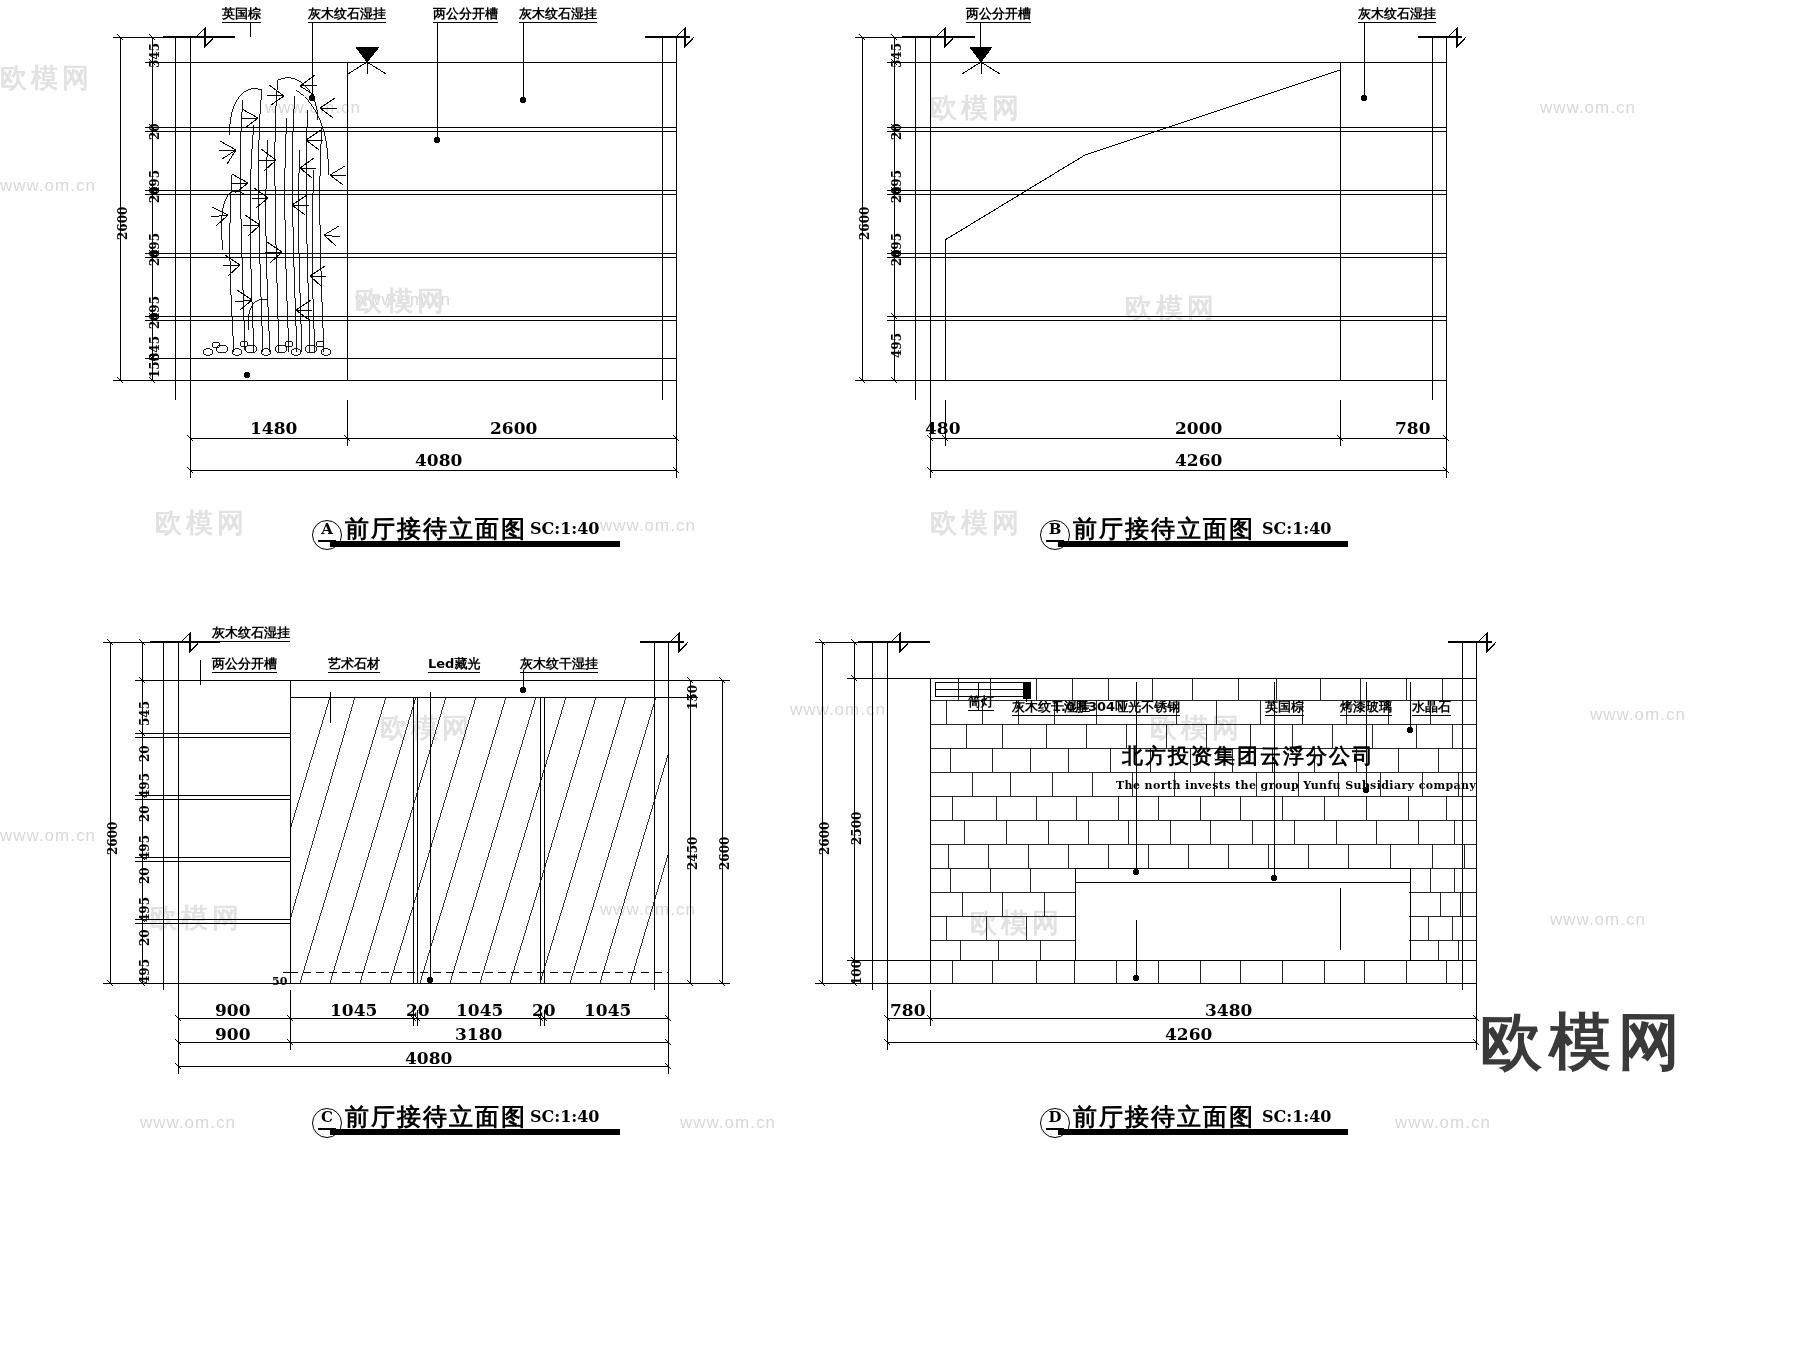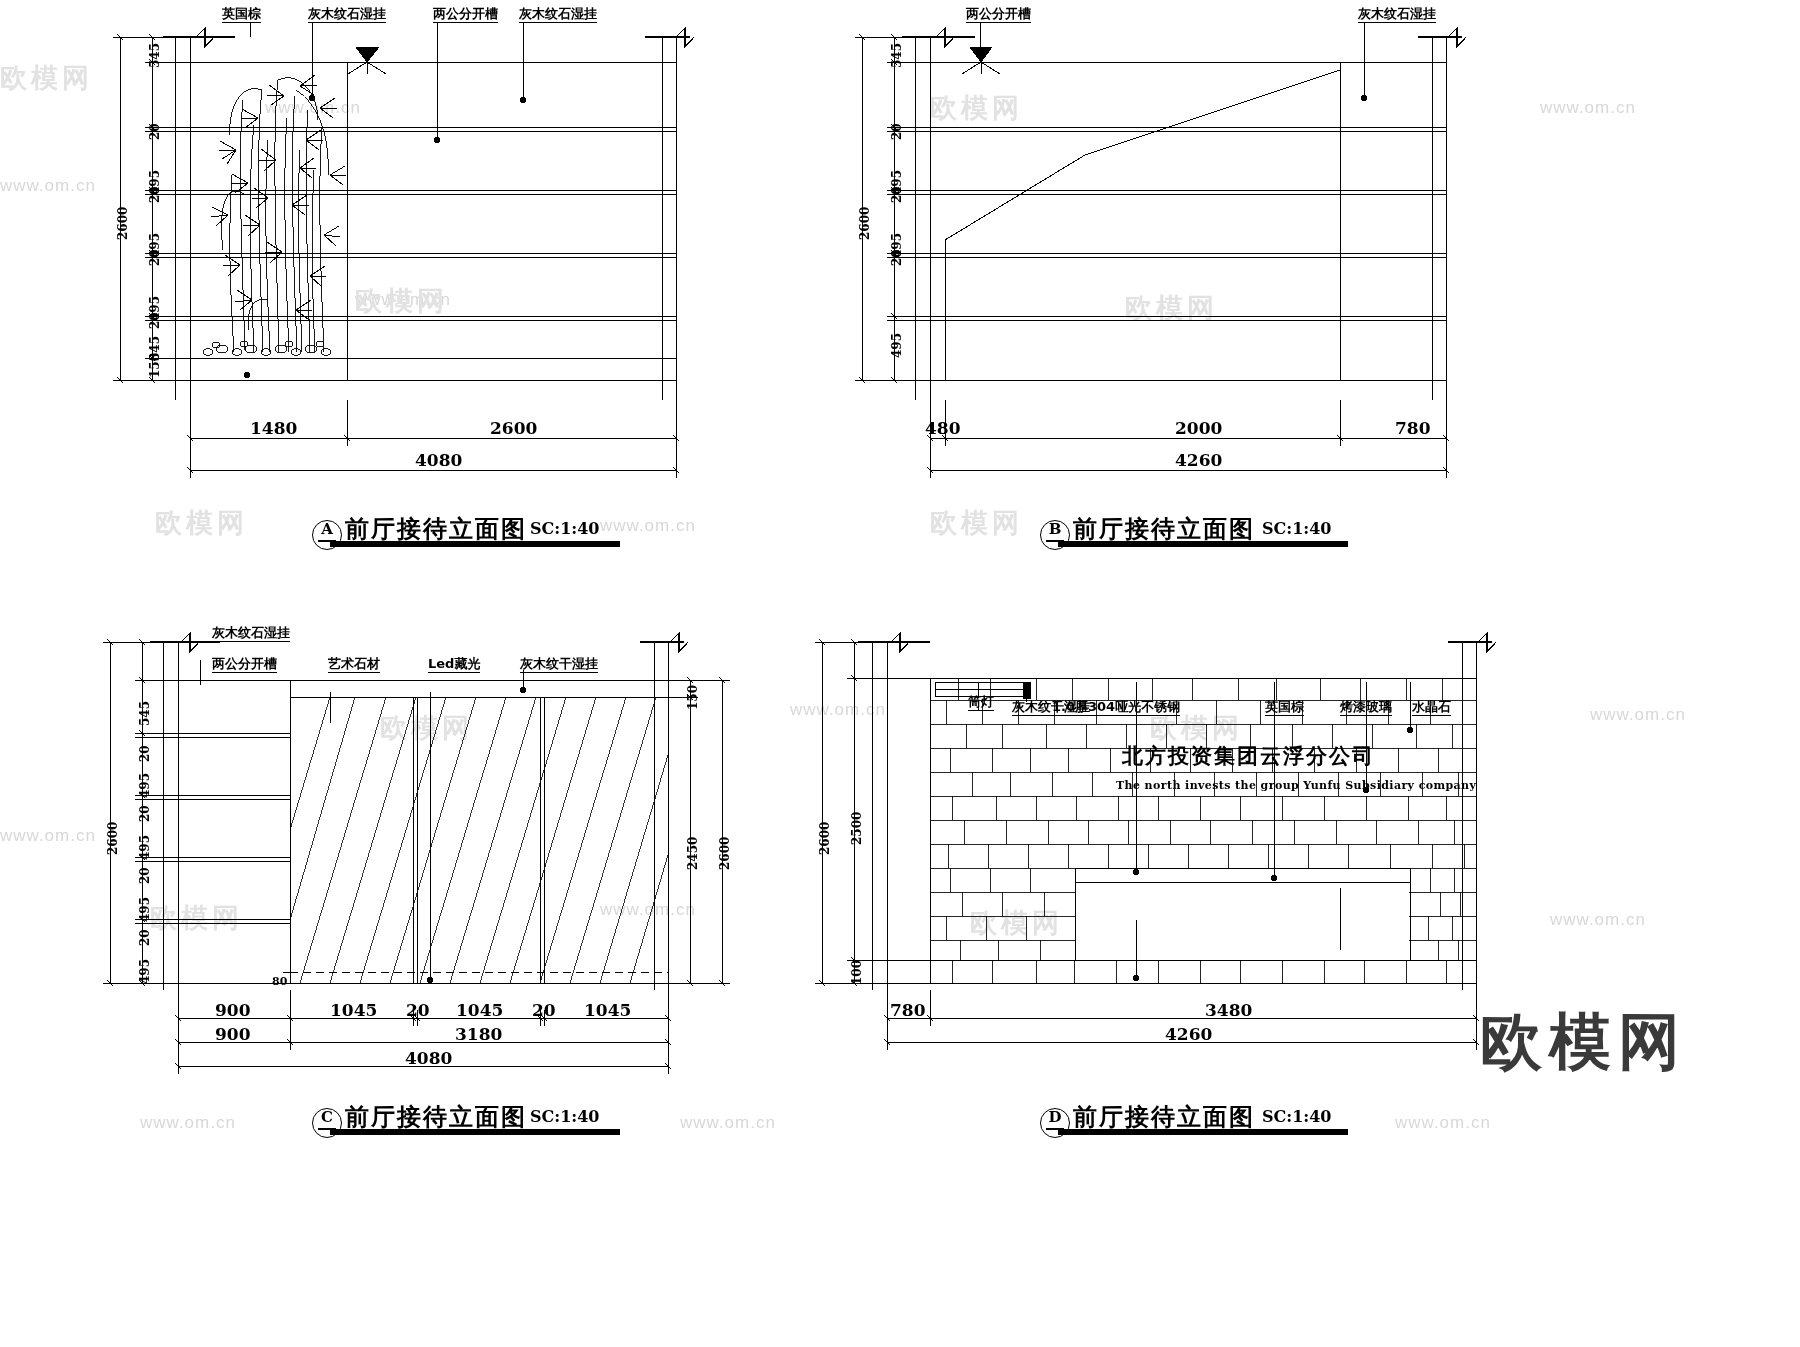--- a/index.html
+++ b/index.html
@@ -411,21 +411,21 @@
     <div class="dimv" style="left:138px;top:860px;">495</div>
     <div class="dimv" style="left:138px;top:884px;">20</div>
     <div class="dimv" style="left:138px;top:922px;">495</div>
     <div class="dimv" style="left:138px;top:946px;">20</div>
     <div class="dimv" style="left:138px;top:984px;">495</div>
 
     <div class="dimv" style="left:686px;top:710px;">150</div>
     <div class="dimv" style="left:686px;top:870px;">2450</div>
     <div class="dimv" style="left:718px;top:870px;">2600</div>
 
-    <div class="dimh" style="left:272px;top:975px;font-size:11px;">80</div>
+    <div class="dimh" style="left:272px;top:975px;font-size:11px;">50</div>
 
     <div class="dimh" style="left:215px;top:1000px;">900</div>
     <div class="dimh" style="left:330px;top:1000px;">1045</div>
     <div class="dimh" style="left:406px;top:1000px;">20</div>
     <div class="dimh" style="left:456px;top:1000px;">1045</div>
     <div class="dimh" style="left:532px;top:1000px;">20</div>
     <div class="dimh" style="left:584px;top:1000px;">1045</div>
 
     <div class="dimh" style="left:215px;top:1024px;">900</div>
     <div class="dimh" style="left:455px;top:1024px;">3180</div>

